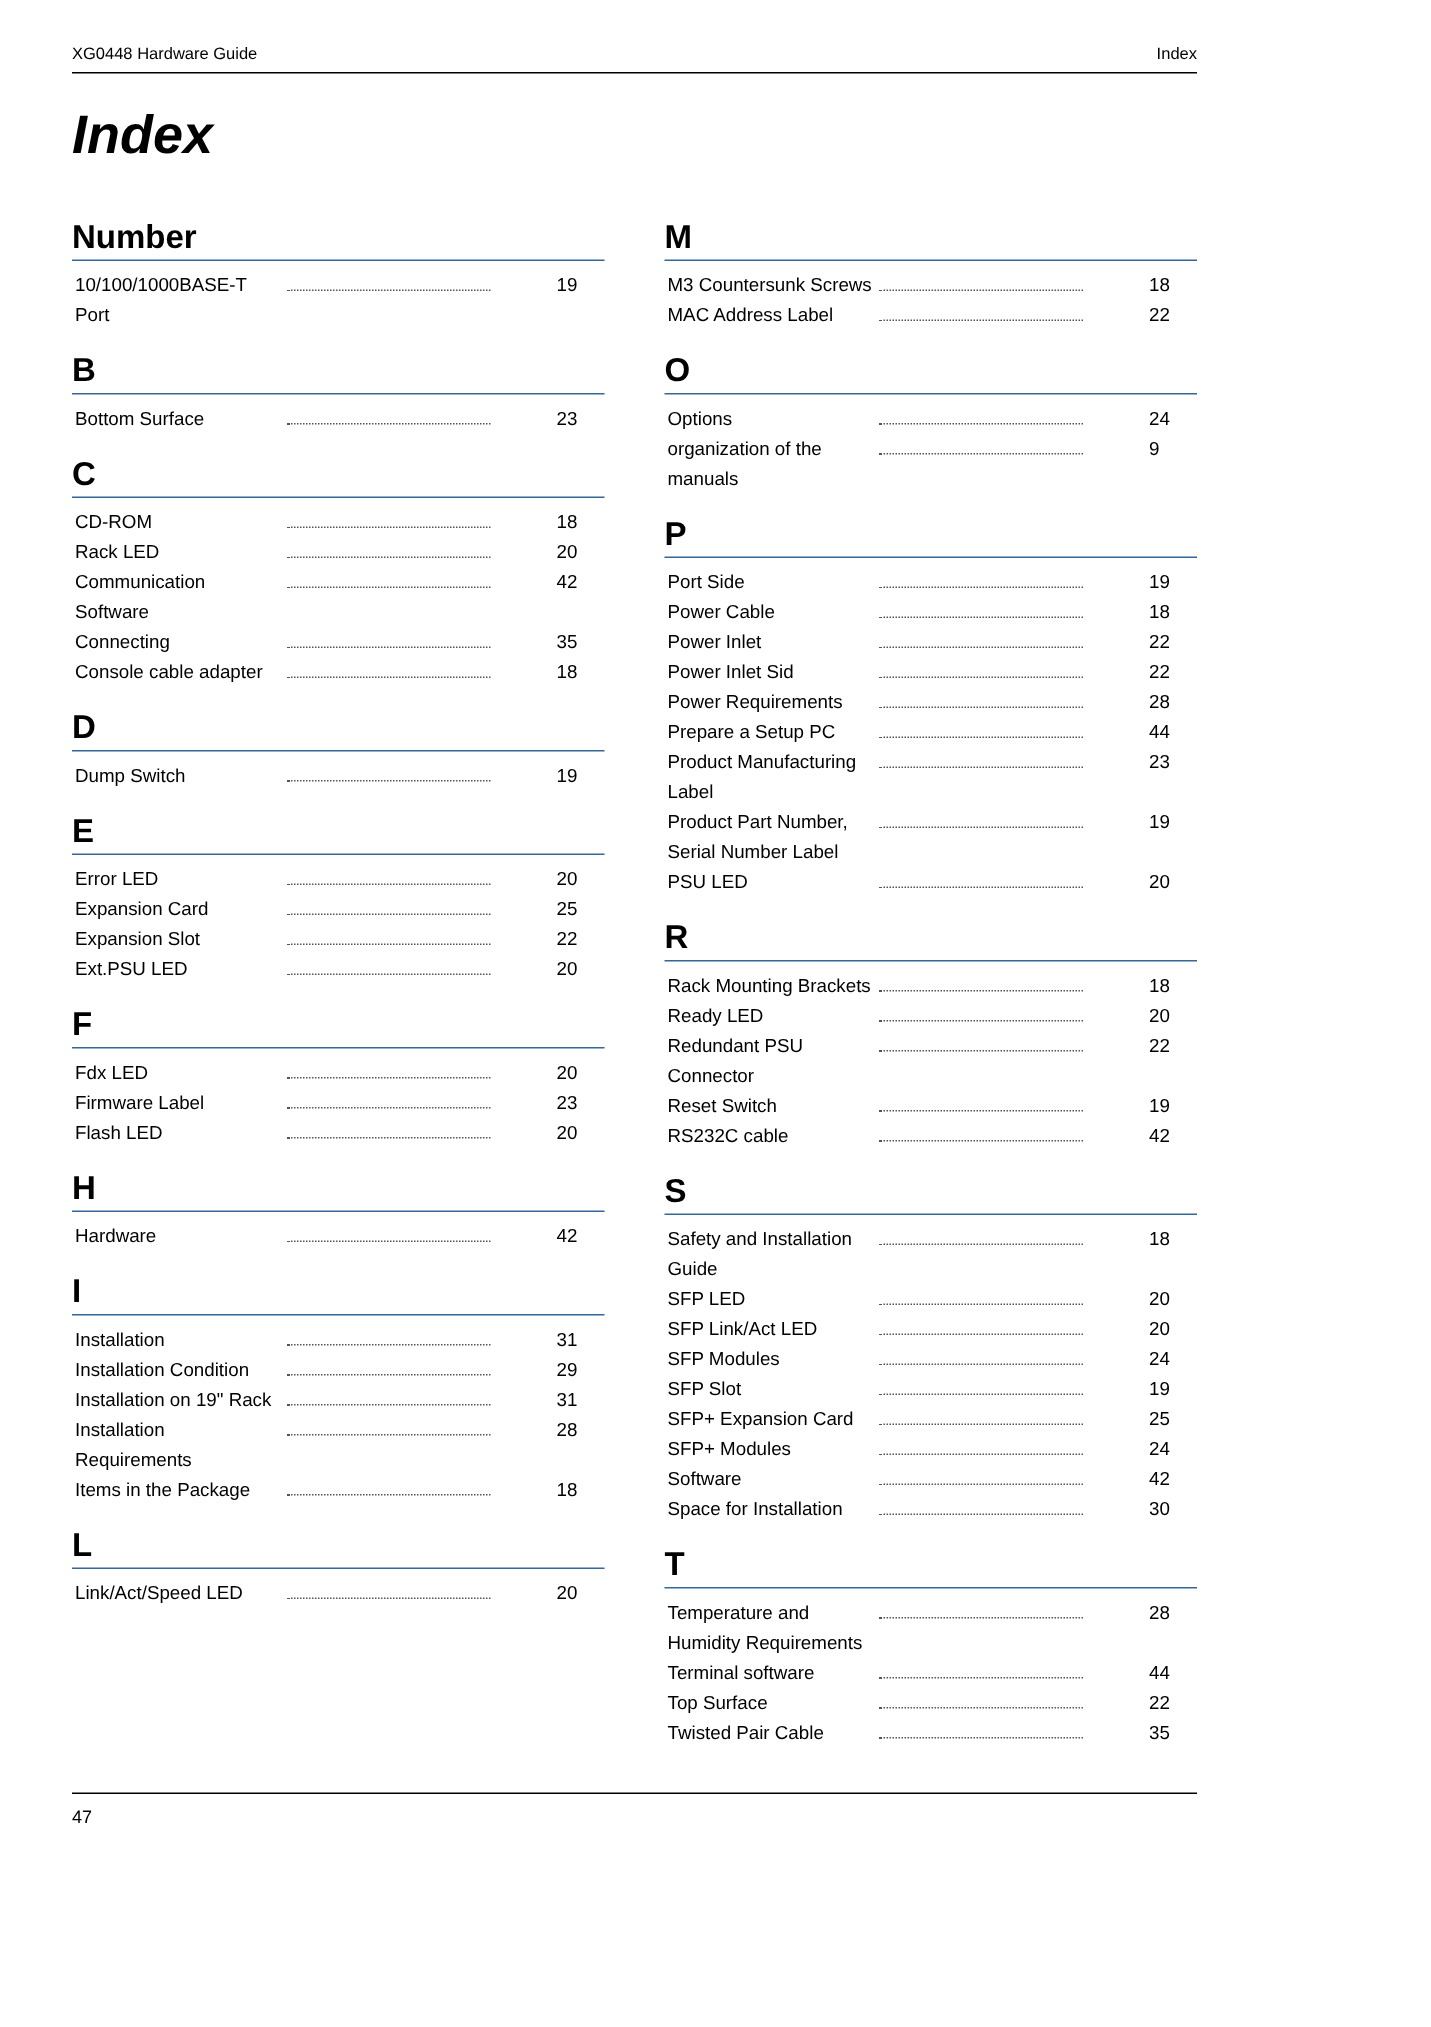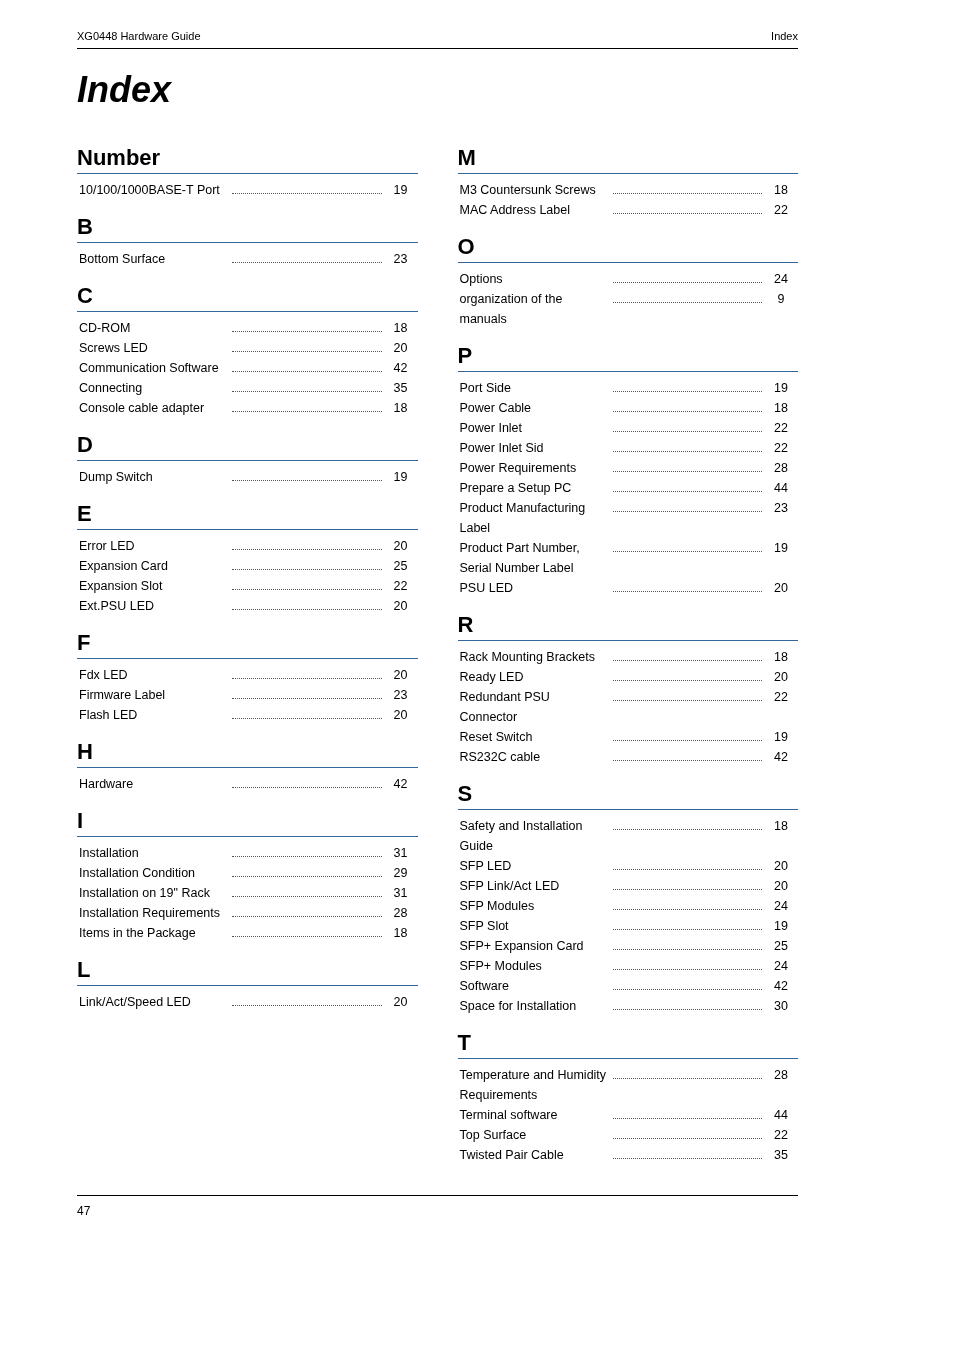--- a/index.html
+++ b/index.html
@@ -7,21 +7,21 @@
       font-family: Arial, sans-serif;
       font-size: 13px;
       background: #fff;
       color: #000;
       width: 954px;
       min-height: 1351px;
     }
     .page {
       width: 858px;
       min-height: 1351px;
-      padding: 30px 60px 60px 77px;
+      padding: 30px 60px 60px 48px;
       position: relative;
     }
     .header {
       display: flex;
       justify-content: space-between;
       align-items: center;
       border-bottom: 1px solid #000;
       padding-bottom: 6px;
       margin-bottom: 20px;
       font-size: 11px;
@@ -63,22 +63,23 @@
       flex: 1;
     }
     .entry-dots {
       flex: 1;
       border-bottom: 1px dotted #555;
       margin: 0 4px 3px 4px;
       min-width: 20px;
     }
     .entry-page {
       white-space: nowrap;
-      text-align: center;
+      text-align: left;
       min-width: 30px;
+      margin-left: 40px;
     }
     .footer {
       border-top: 1px solid #000;
       text-align: left;
       padding-top: 8px;
       font-size: 12px;
       margin-top: 30px;
     }
   </style>
 </head>
@@ -110,21 +111,21 @@
           <span class="entry-page">23</span>
         </div>
         <div class="section-letter">C</div>
         <hr class="section-divider">
         <div class="index-entry">
           <span class="entry-label">CD-ROM</span>
           <span class="entry-dots"></span>
           <span class="entry-page">18</span>
         </div>
         <div class="index-entry">
-          <span class="entry-label">Screws LED</span>
+          <span class="entry-label">Rack LED</span>
           <span class="entry-dots"></span>
           <span class="entry-page">20</span>
         </div>
         <div class="index-entry">
           <span class="entry-label">Communication Software</span>
           <span class="entry-dots"></span>
           <span class="entry-page">42</span>
         </div>
         <div class="index-entry">
           <span class="entry-label">Connecting</span>

